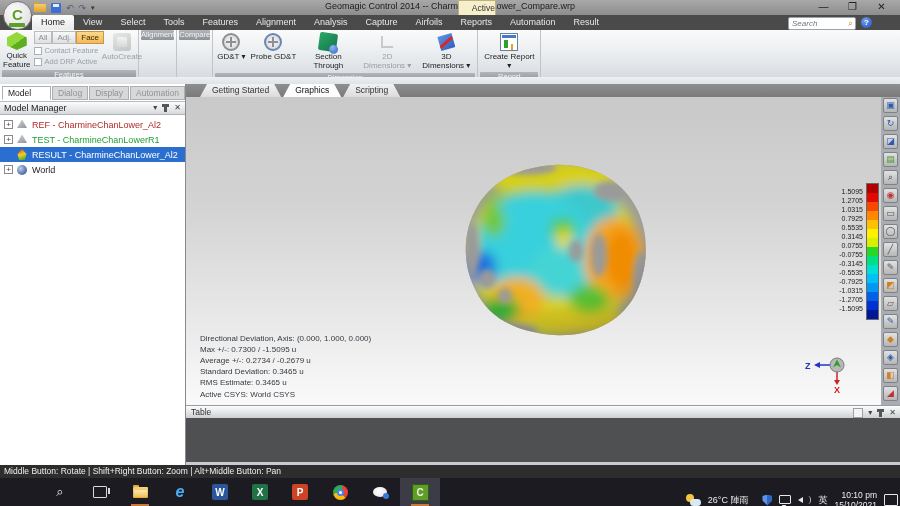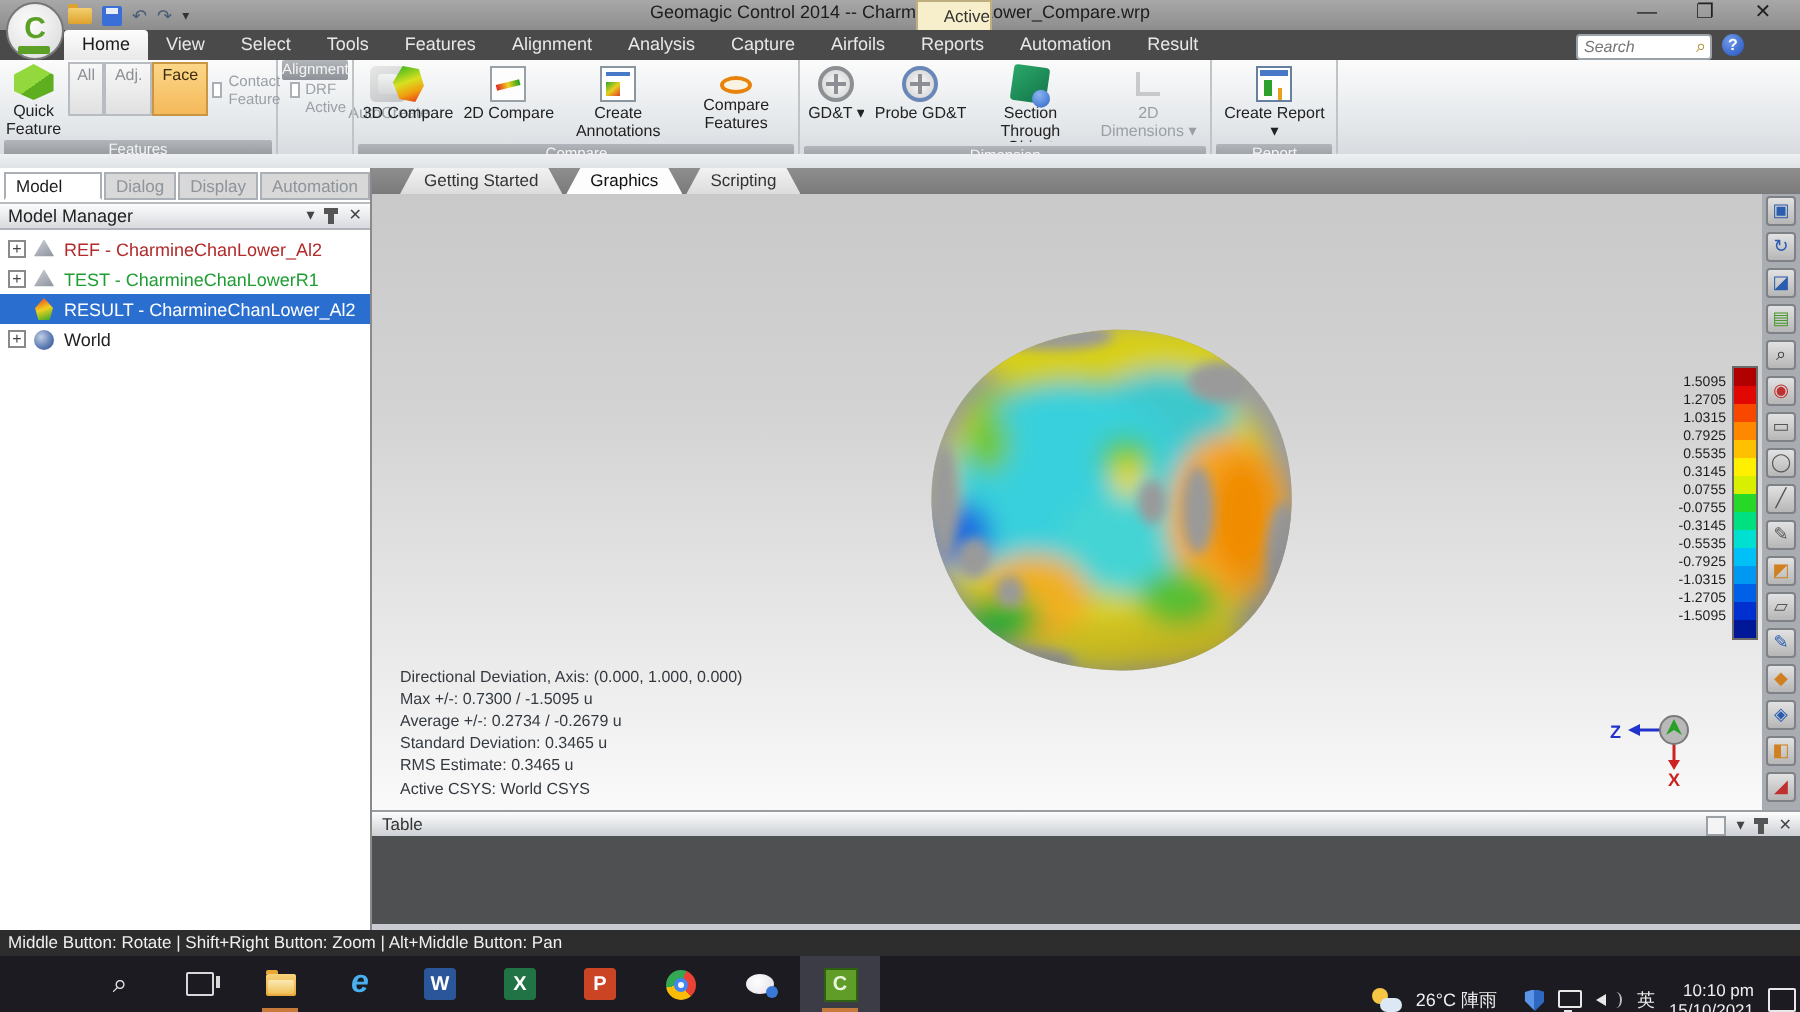--- a/index.html
+++ b/index.html
@@ -51,21 +51,21 @@
     font-size:8px;line-height:8.5px;text-align:center;color:#222;padding:1px 1px}
   .rbtn.dis{color:#9aa0a6}
   .rbtn.dis .ricon{filter:grayscale(1) opacity(.5)}
   .ricon{width:18px;height:18px;margin:1px 0 2px}
   .rlabel{max-height:18px;overflow:hidden}
   
   #features-group{width:138px}
   #qf-btn{width:36px;display:flex;flex-direction:column;align-items:center;font-size:8px;line-height:8.5px;text-align:center;color:#222}
   .ic-quick-feature{width:20px;height:18px;margin:1px 0 2px;background:linear-gradient(145deg,#93d93e 55%,#5fae20 55%);
     clip-path:polygon(50% 0,100% 30%,100% 75%,50% 100%,0 75%,0 30%)}
-  #feat-mid{display:flex;flex-direction:row;gap:2px;padding-top:0}
+  #feat-mid{display:flex;flex-direction:column;gap:2px;padding-top:0}
   #seg-row{display:flex}
   .seg{font-size:8px;color:#8a9096;border:1px solid #b8bcc0;background:linear-gradient(#f8f8f8,#e0e0e0);
     padding:0 4px;line-height:11px}
   .seg.on{background:linear-gradient(#fcd788,#f5b95a);border-color:#c89645;color:#3a2c10}
   .cbrow{display:flex;align-items:center;gap:3px;font-size:7.5px;color:#9aa0a6}
   .cbox{width:8px;height:8px;border:1px solid #aab0b6;background:#fff;box-sizing:border-box}
   
   .ic-best-fit-alignment,.ic-feature-based-alignment,.ic-rps-alignment{
     background:linear-gradient(150deg,#d6d6d6,#9a9a9a);border-radius:3px;position:relative}
   .ic-best-fit-alignment::after,.ic-feature-based-alignment::after,.ic-rps-alignment::after{
@@ -277,56 +277,42 @@
           <div class="rbtn dis">
             <span class="ricon ic-rps-alignment"></span>
             <span class="rlabel">AutoCreate</span>
           </div>
         </div>
         <div class="glabel">Features</div>
       </div>
       <div id="ribbon-groups" style="display:contents"><div class="rgroup">
             <div class="glabel">Alignment</div>
           </div><div class="rgroup">
-            <div class="rbtns">
-              <div class="rbtn">
-                <div class="ricon ic-compare-3d"></div>
-                <div class="rlabel">3D Compare</div>
-              </div>
-              <div class="rbtn">
-                <div class="ricon ic-compare-2d"></div>
-                <div class="rlabel">2D Compare</div>
-              </div>
-              <div class="rbtn">
-                <div class="ricon ic-create-annotations"></div>
-                <div class="rlabel">Create Annotations</div>
-              </div>
-              <div class="rbtn">
-                <div class="ricon ic-compare-features"></div>
-                <div class="rlabel">Compare Features</div>
-              </div>
-            </div>
             <div class="glabel">Compare</div>
           </div><div class="rgroup">
             <div class="rbtns">
               <div class="rbtn">
                 <div class="ricon ic-gdt"></div>
                 <div class="rlabel">GD&amp;T ▾</div>
               </div>
               <div class="rbtn">
                 <div class="ricon ic-probe-gdt"></div>
                 <div class="rlabel">Probe GD&amp;T</div>
               </div>
               <div class="rbtn">
                 <div class="ricon ic-section-through-object"></div>
                 <div class="rlabel">Section Through Object</div>
               </div>
               <div class="rbtn dis">
                 <div class="ricon ic-dimensions-2d"></div>
                 <div class="rlabel">2D Dimensions ▾</div>
+              </div>
+              <div class="rbtn">
+                <div class="ricon ic-dimensions-3d"></div>
+                <div class="rlabel">3D Dimensions ▾</div>
               </div>
             </div>
             <div class="glabel">Dimension</div>
           </div><div class="rgroup">
             <div class="rbtns">
               <div class="rbtn">
                 <div class="ricon ic-create-report"></div>
                 <div class="rlabel">Create Report ▾</div>
               </div>
             </div>

